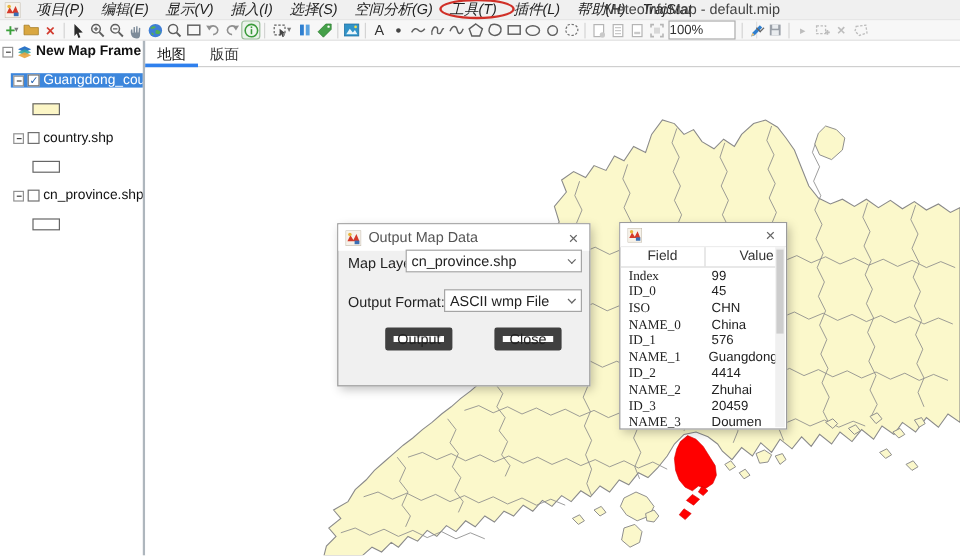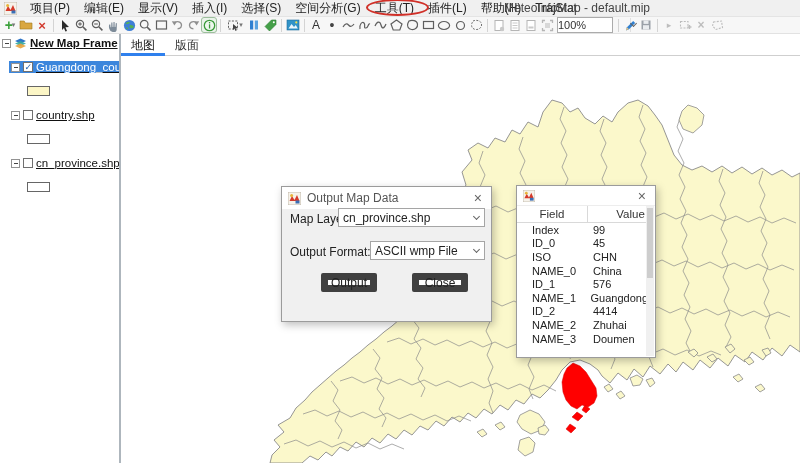--- a/index.html
+++ b/index.html
@@ -5,21 +5,21 @@
   * { margin:0; padding:0; box-sizing:border-box; }
   html,body { width:800px; height:463px; overflow:hidden; background:#fff;
               font-family:"Liberation Sans","DejaVu Sans",sans-serif; }
   .window { position:relative; width:800px; height:463px; background:#fff; }
 
   
   .menubar { position:absolute; left:0; top:0; width:800px; height:17px;
              background:#f0f0f0; display:flex; align-items:center; font-size:12px; color:#222;
              border-bottom:1px solid #e4e4e4; }
   .appicon { width:13px; height:13px; margin:0 6px 0 4px; flex:0 0 auto; }
-  .menu-item { padding:0 7px; line-height:16px; position:relative; white-space:nowrap; cursor:default; }
+  .menu-item { padding:0 7px; line-height:16px; position:relative; white-space:nowrap; cursor:default;font-style:italic; }
   .red-ellipse { position:absolute; left:-2px; right:-8px; top:-1px; bottom:0;
                  border:2px solid #d03028; border-radius:50%; pointer-events:none; }
   .win-title { position:absolute; left:577px; top:1px; transform:translateX(-50%);
                font-size:12px; color:#444; white-space:nowrap; }
 
   
   .toolbar { position:absolute; left:0; top:17px; width:800px; height:17px; background:#f7f7f7;
              display:flex; align-items:center; padding-left:2px; border-bottom:1px solid #e2e2e2; }
   .icn { width:16px; height:16px; display:flex; align-items:center; justify-content:center;
          font-size:12px; color:#666; flex:0 0 auto; }
@@ -34,21 +34,21 @@
   .combo100 .cbtn { width:14px; height:100%; display:flex; align-items:center; justify-content:center;
                     border-left:1px solid #e0e0e0; }
   .chev { width:5px; height:5px; border-right:1.4px solid #666; border-bottom:1.4px solid #666;
           transform:rotate(45deg); margin-top:-3px; }
   .dis { color:#bdbdbd; }
 
   
   .leftpanel { position:absolute; left:0; top:34px; width:119px; height:429px; background:#fff;
                font-size:11.5px; color:#111; padding-top:3px; overflow:hidden; }
   .splitter { position:absolute; left:119px; top:34px; width:2px; height:429px; background:#aeb6bd; }
-  .trow { display:flex; align-items:center; height:12px; margin-bottom:12px; white-space:nowrap;text-decoration:underline; }
+  .trow { display:flex; align-items:center; height:12px; margin-bottom:12px; white-space:nowrap; }
   .expander { width:9px; height:9px; border:1px solid #929292; background:#fff; position:relative;
               margin:0 3px 0 2px; flex:0 0 auto; }
   .expander::after { content:""; position:absolute; left:1.5px; top:3.5px; width:4px; height:1px; background:#444; }
   .cbox { width:10px; height:10px; border:1px solid #707070; background:#fff; margin-right:3px;
           flex:0 0 auto; position:relative; font-size:9px; }
   .cbox.checked::after { content:"✓"; position:absolute; left:0.5px; top:-1.5px; color:#1e5fb0; font-weight:bold; }
   .rootlabel { font-weight:bold; }
   .sel-row { background:#3c86dc; color:#fff; padding-right:3px; }
   .swatch { width:23px; height:10px; border:1px solid #666; margin-left:27px; flex:0 0 auto; }
   .layers-ico { width:13px; height:12px; margin-right:3px; flex:0 0 auto; }
@@ -80,21 +80,21 @@
 
   .attr-dlg { left:395px; top:128px; width:140px; height:173px; background:#fff; }
   .attr-dlg .dlg-title { height:20px; border-bottom:1px solid #ededed; }
   .attr-head { position:absolute; left:0; top:20px; width:131px; height:17px; display:flex;
                border-bottom:1px solid #d9d9d9; font-size:11.5px; color:#333;gap:25px; }
   .attr-head .hc { display:flex; align-items:center; justify-content:center; }
   .attr-head .hc1 { width:71px; border-right:1px solid #d9d9d9; }
   .attr-head .hc2 { flex:1; }
   .attr-rows { position:absolute; left:0; top:37px; width:131px; bottom:0; overflow:hidden; font-size:11px; color:#222; }
   .arow { display:flex; height:13.6px; align-items:center; }
-  .arow .f { width:71px; padding-left:15px; }
+  .arow .f { width:71px; padding-left:7px;font-family:Liberation Serif, serif; }
   .arow .v { flex:1; padding-left:5px; }
   .vscroll { position:absolute; right:1px; top:20px; width:8px; bottom:1px; background:#f0f0f0; }
   .vthumb { position:absolute; left:1px; right:1px; top:2px; height:70px; background:#cdcdcd; }
 </style>
 </head>
 <body>
 
 <div class="window">
 
   <div class="menubar">
@@ -505,20 +505,24 @@
             </div>
           <div class="arow">
               <span class="f">ID_2</span>
               <span class="v">4414</span>
             </div>
           <div class="arow">
               <span class="f">NAME_2</span>
               <span class="v">Zhuhai</span>
             </div>
           <div class="arow">
+              <span class="f">ID_3</span>
+              <span class="v">20459</span>
+            </div>
+          <div class="arow">
               <span class="f">NAME_3</span>
               <span class="v">Doumen</span>
             </div>
         </div>
         <div class="vscroll">
           <div class="vthumb"></div>
         </div>
       </div>
     </div>
   </div>

